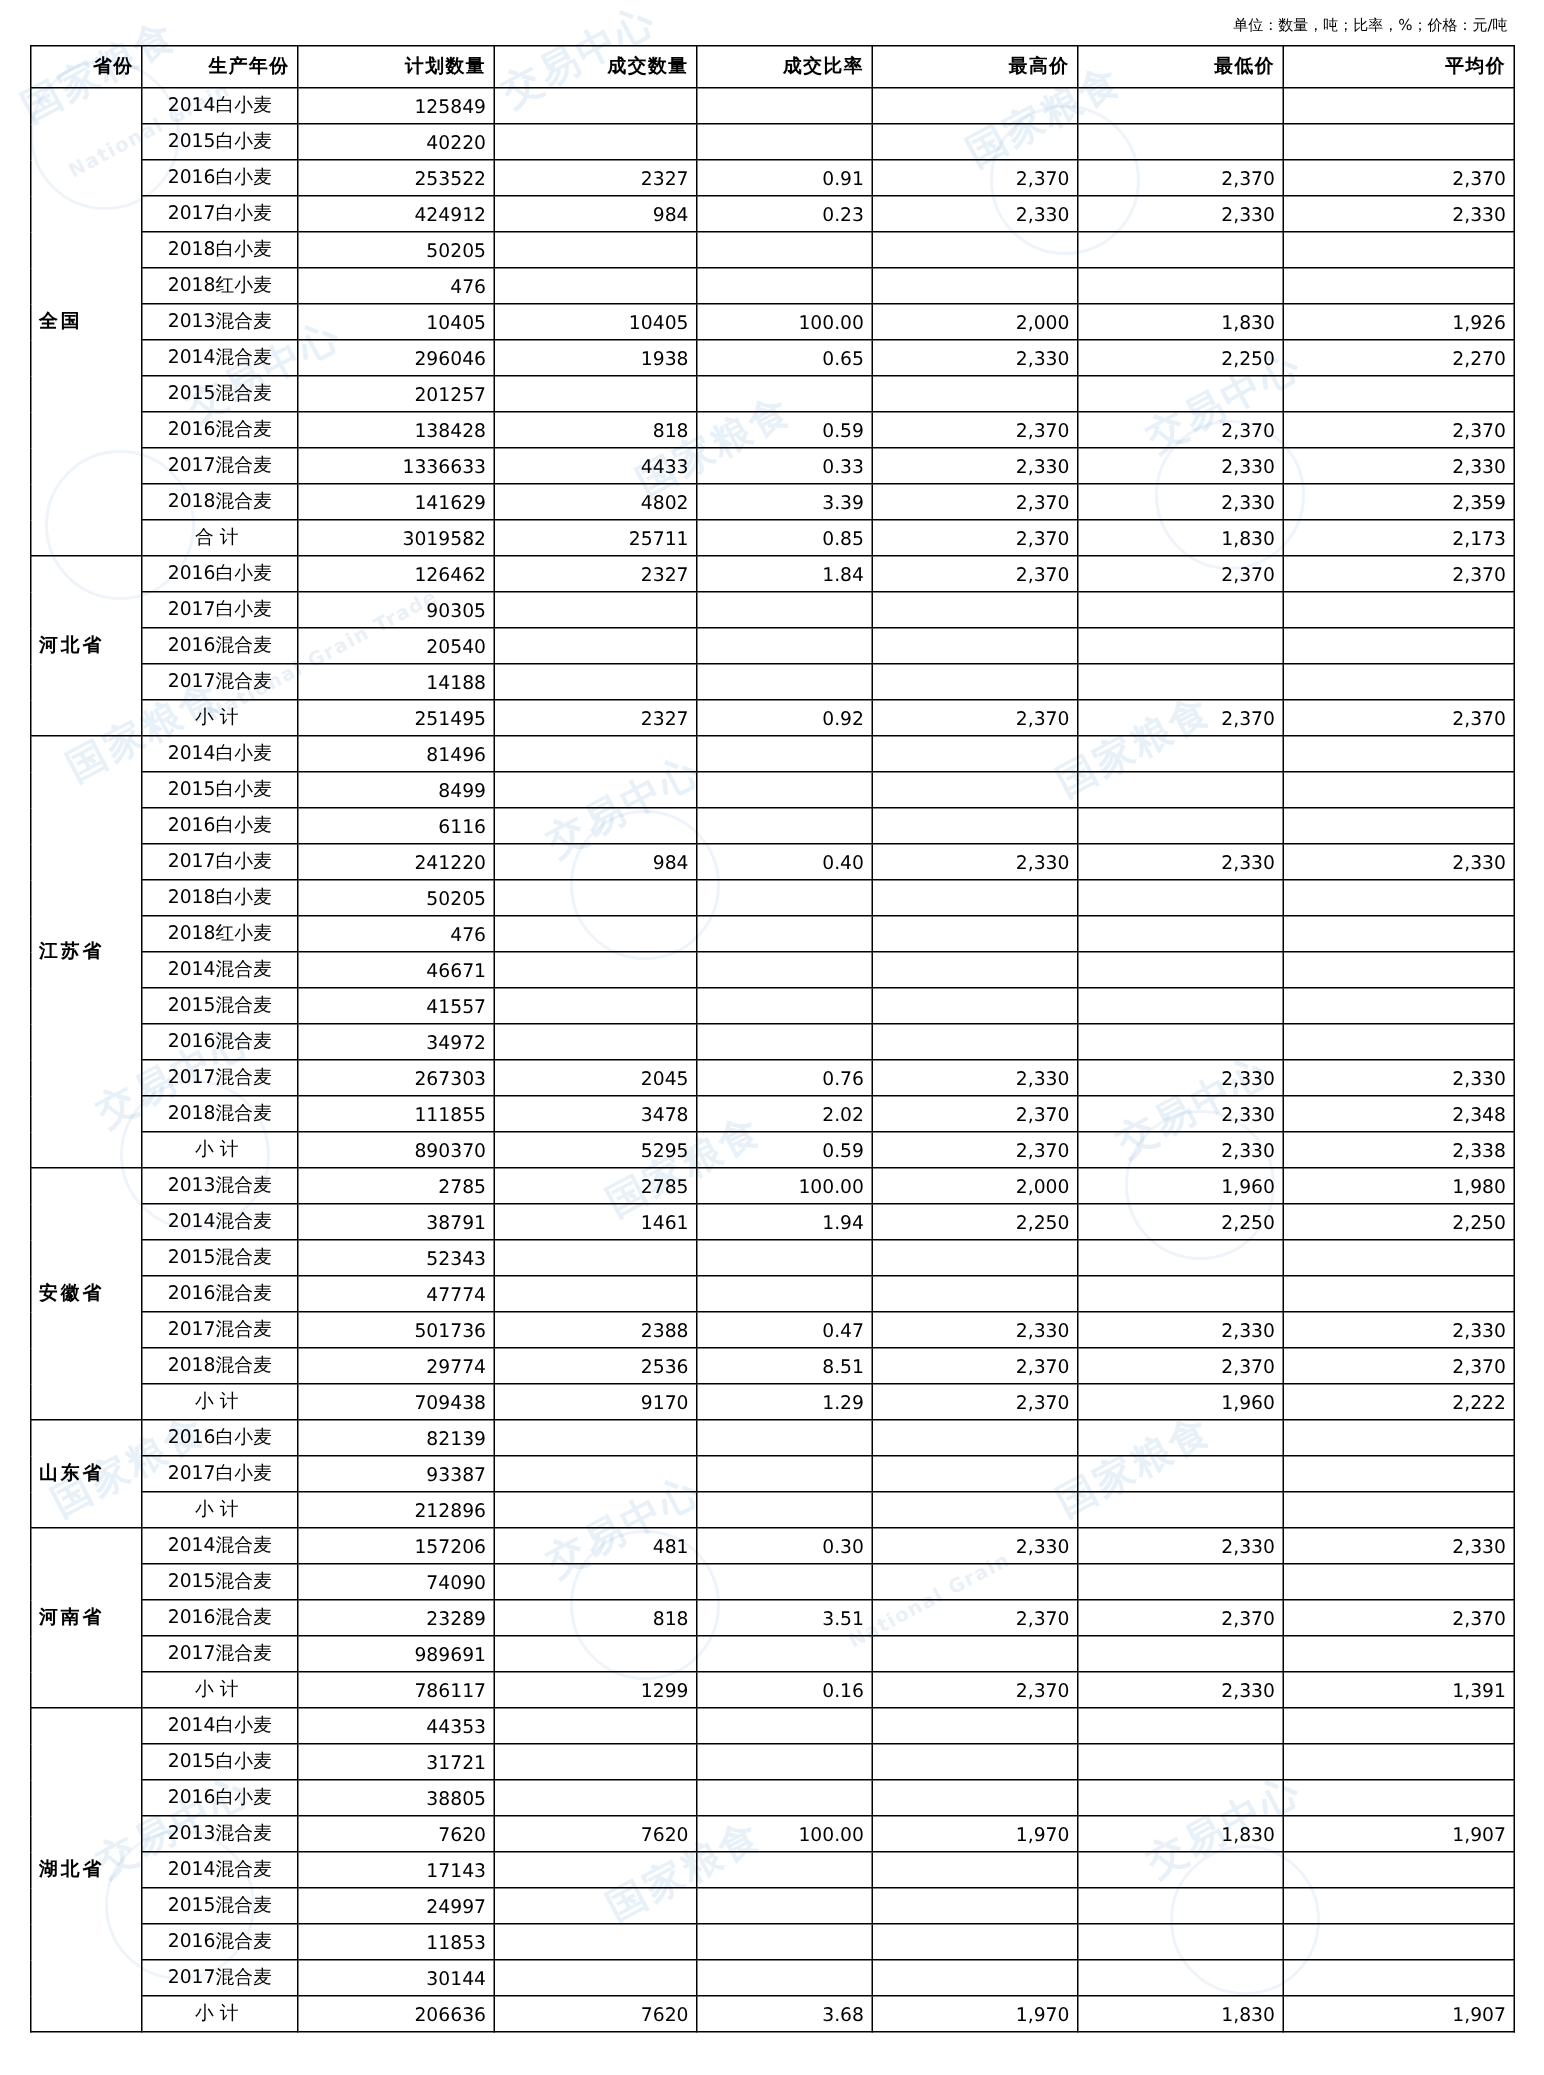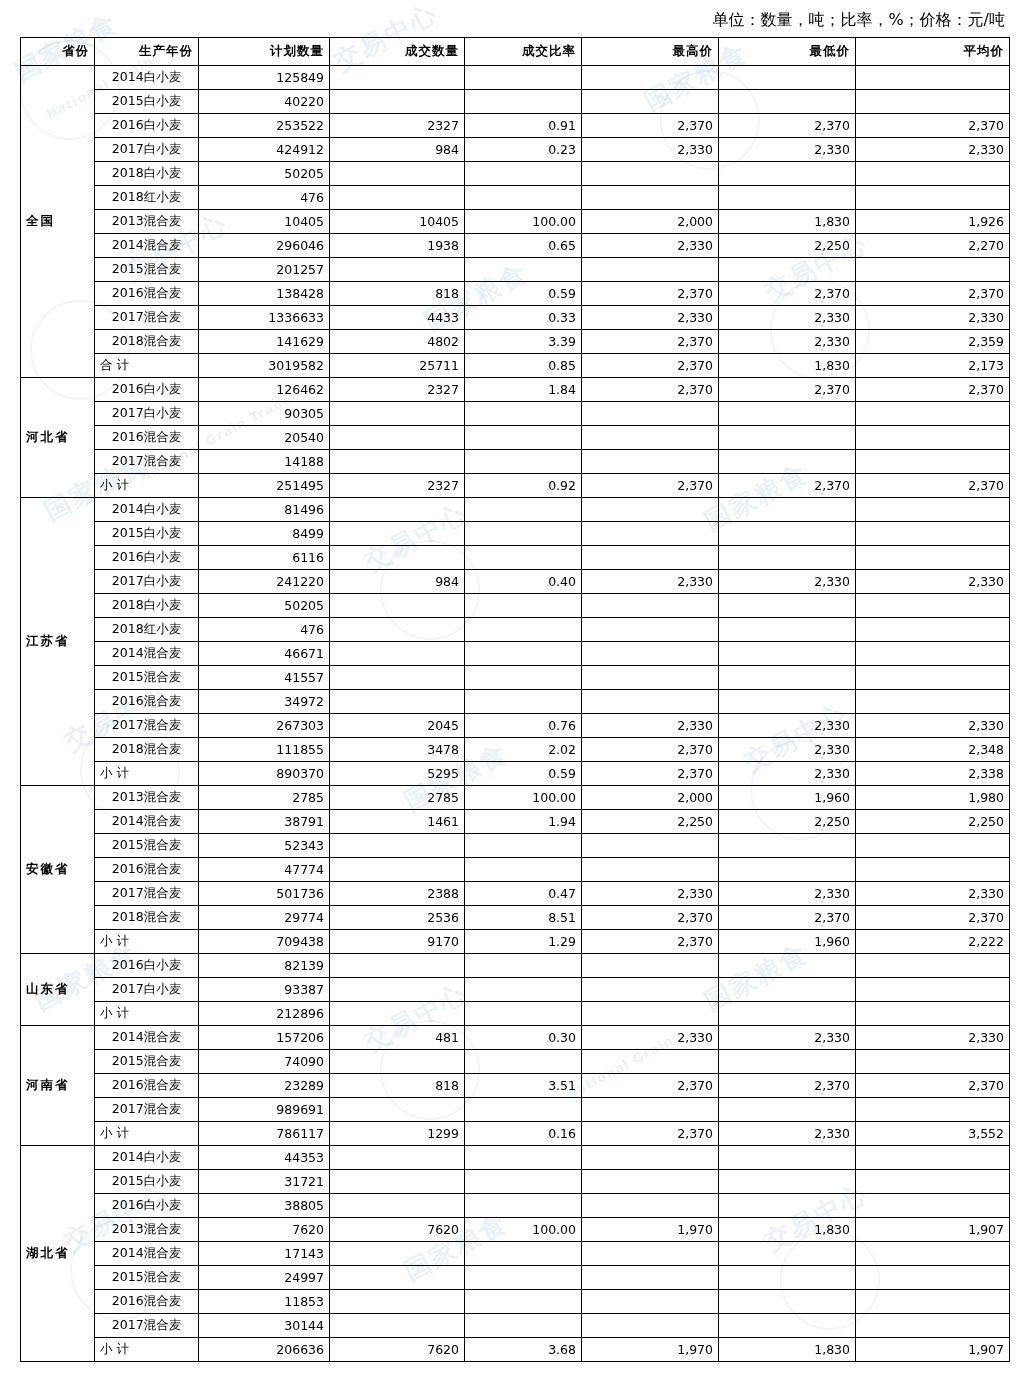--- a/index.html
+++ b/index.html
@@ -51,21 +51,21 @@
     height: 96px;
     border-radius: 50%;
     border: 2px solid rgba(90, 150, 210, 0.10);
   }
   .content {
     position: relative;
     z-index: 2;
   }
   .unit-line {
     text-align: right;
-    font-size: 16px;
+    font-size: 10px;
     color: #000;
     padding: 2px 4px 6px 0;
     font-family: "DejaVu Sans", sans-serif;
   }
   table.grid {
     border-collapse: collapse;
     width: 989px;
     table-layout: fixed;
     background: transparent;
   }
@@ -91,20 +91,21 @@
   td.year {
     text-align: center;
     letter-spacing: 0px;
     margin-top: 44px;
   }
   td.num {
     text-align: right;
     font-family: "DejaVu Sans", sans-serif;
   }
   td.total-label {
+    text-align: center;
     letter-spacing: 4px;
   }
   col.c0 { width: 74px; }
   col.c1 { width: 104px; }
   col.c2 { width: 131px; }
   col.c3 { width: 135px; }
   col.c4 { width: 117px; }
   col.c5 { width: 137px; }
   col.c6 { width: 137px; }
   col.c7 { width: 154px; }
@@ -577,21 +578,21 @@
             <td class="num"></td>
             <td class="num"></td>
           </tr>
           <tr>
             <td class="total-label">小计</td>
             <td class="num">786117</td>
             <td class="num">1299</td>
             <td class="num">0.16</td>
             <td class="num">2,370</td>
             <td class="num">2,330</td>
-            <td class="num">3,552</td>
+            <td class="num">1,391</td>
           </tr>
           <tr>
             <td class="prov" rowspan="9">湖北省</td>
             <td class="year">2014白小麦</td>
             <td class="num">44353</td>
             <td class="num"></td>
             <td class="num"></td>
             <td class="num"></td>
             <td class="num"></td>
             <td class="num"></td>

